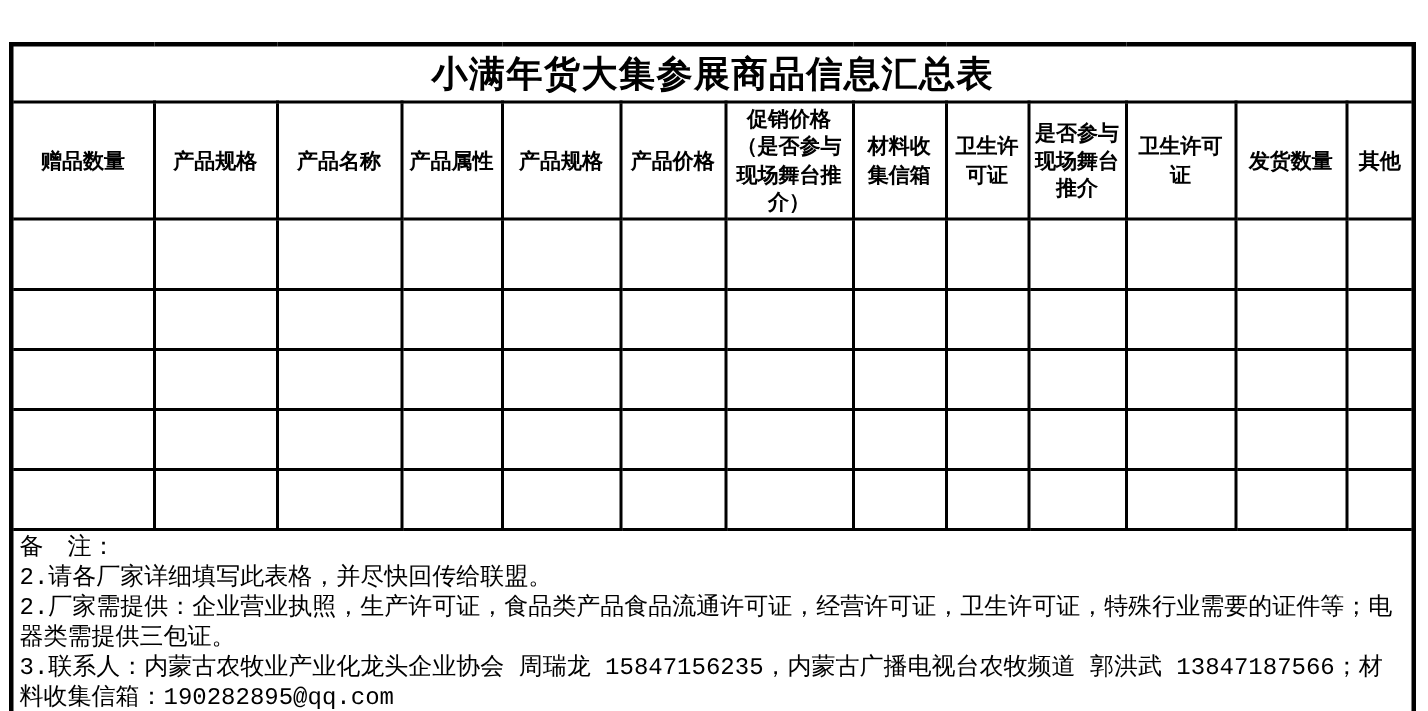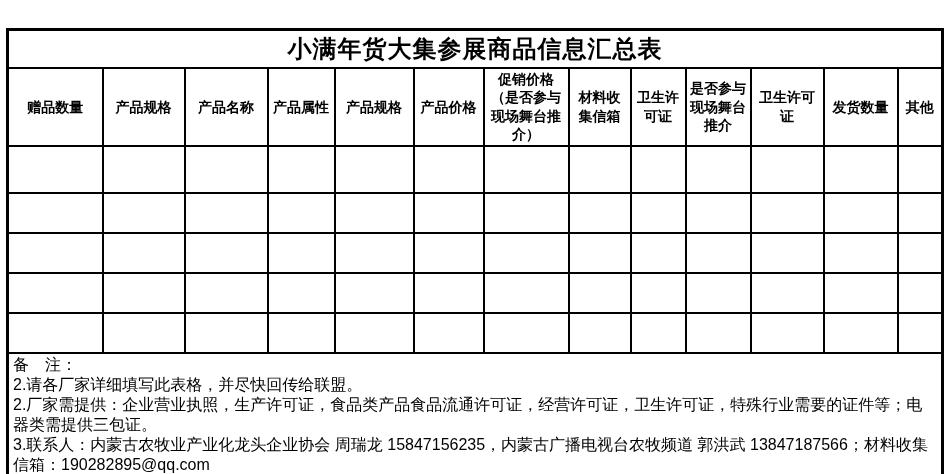--- a/index.html
+++ b/index.html
@@ -33,21 +33,21 @@
     font-size:14px;font-weight:bold;line-height:1.32;
     word-break:break-word;
   }
   tbody.fill-rows td{height:38px;}
   tbody.fill-rows tr:first-child td{height:45px;}
   tr.notes-row td{
     height:121px;padding:1px 4px;
     vertical-align:top;text-align:left;
     font-size:16px;font-weight:normal;line-height:20px;
   }
-  .note-line{white-space:normal;word-break:break-all;}
+  .note-line{white-space:normal;word-break:break-all;font-family:Liberation Mono, monospace;}
 </style>
 </head>
 <body>
 
 <table class="summary">
   <colgroup>
     <col style="width:95px">
       <col style="width:82px">
       <col style="width:83px">
     <col style="width:67px">

